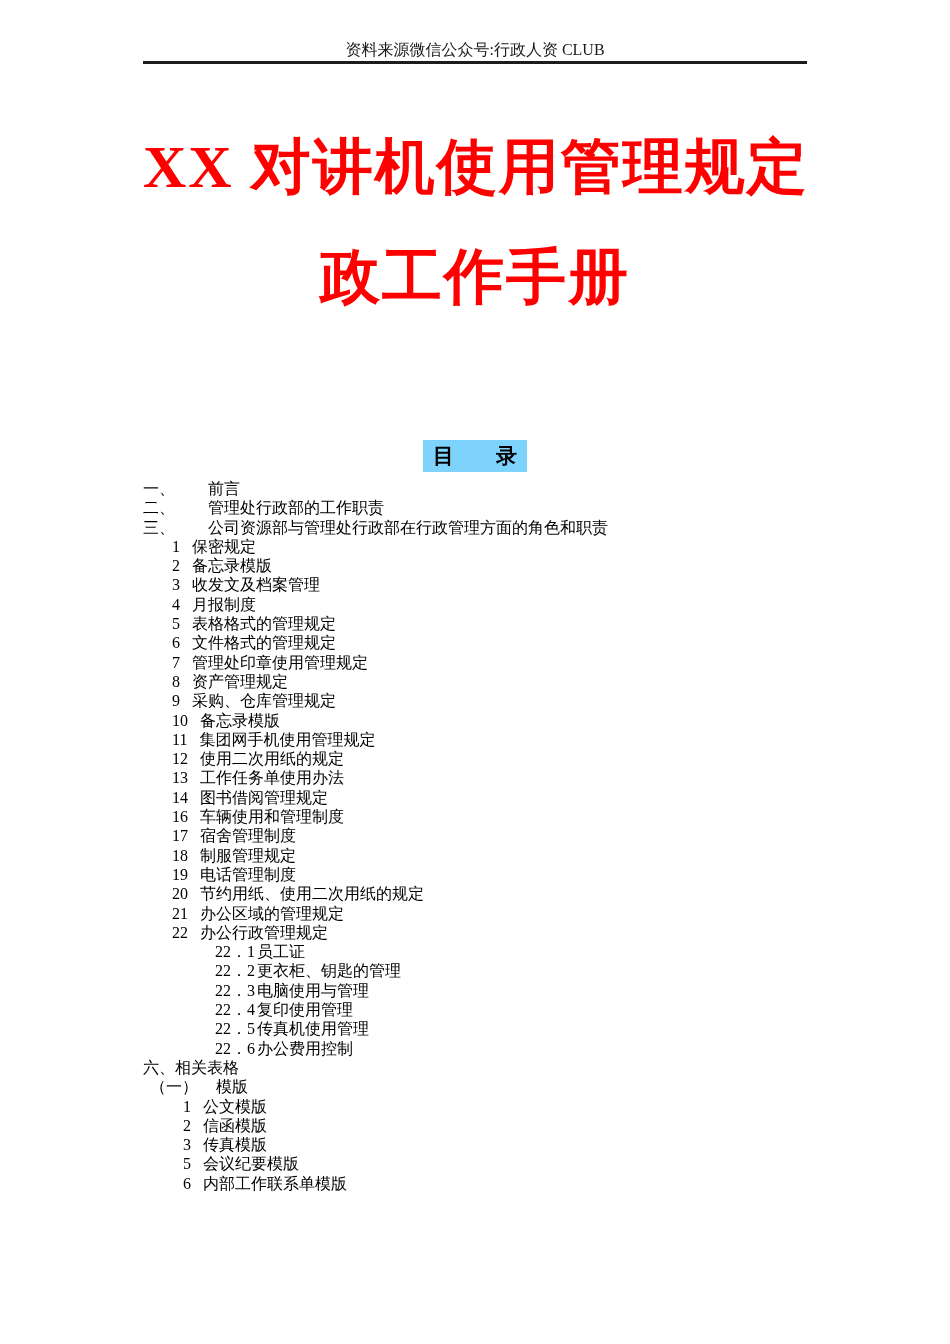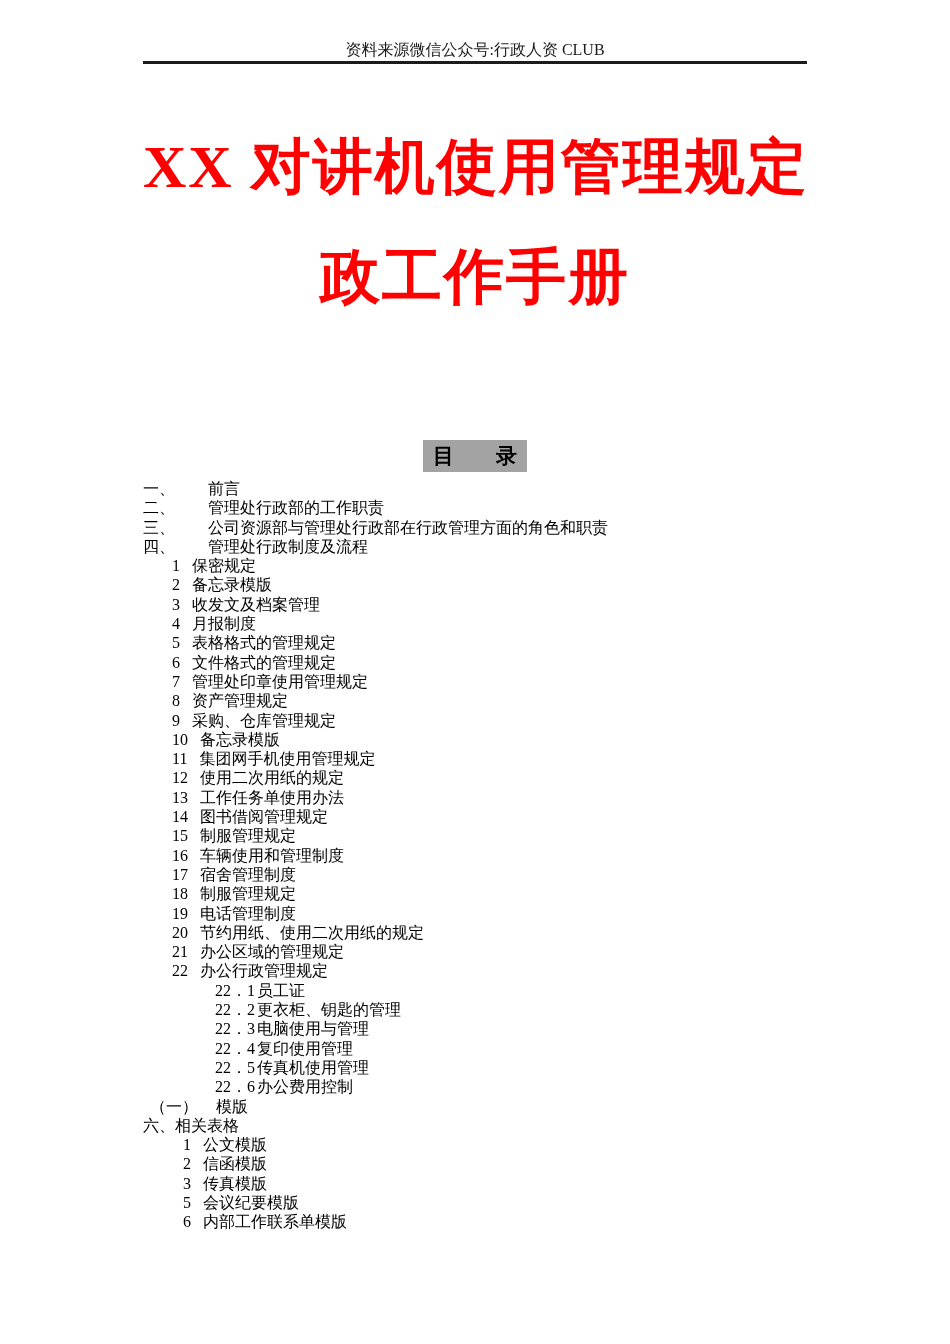--- a/index.html
+++ b/index.html
@@ -89,58 +89,56 @@
   <div class="doc-header">资料来源微信公众号:行政人资 CLUB</div>
 
   <hr class="header-rule">
 
   <div class="doc-title" style="color: rgb(255, 0, 0);">
     <div>XX 对讲机使用管理规定</div>
     <div>政工作手册</div>
   </div>
 
   <div class="toc-heading">
-    <span class="hl" style="background: #a3a3a3;">目　　录</span>
+    <span class="hl" style="background: #7dd3fc;">目　　录</span>
   </div>
 
   <div class="toc-list">
       <div class="row roman-tab"><span class="label">一、</span><span class="text">前言</span></div>
       <div class="row roman-tab"><span class="label">二、</span><span class="text">管理处行政部的工作职责</span></div>
       <div class="row roman-tab"><span class="label">三、</span><span class="text">公司资源部与管理处行政部在行政管理方面的角色和职责</span></div>
-      <div class="row roman-tab"><span class="label">四、</span><span class="text">管理处行政制度及流程</span></div>
       <div class="row num"><span class="label">1</span><span class="text">保密规定</span></div>
       <div class="row num"><span class="label">2</span><span class="text">备忘录模版</span></div>
       <div class="row num"><span class="label">3</span><span class="text">收发文及档案管理</span></div>
       <div class="row num"><span class="label">4</span><span class="text">月报制度</span></div>
       <div class="row num"><span class="label">5</span><span class="text">表格格式的管理规定</span></div>
       <div class="row num"><span class="label">6</span><span class="text">文件格式的管理规定</span></div>
       <div class="row num"><span class="label">7</span><span class="text">管理处印章使用管理规定</span></div>
       <div class="row num"><span class="label">8</span><span class="text">资产管理规定</span></div>
       <div class="row num"><span class="label">9</span><span class="text">采购、仓库管理规定</span></div>
       <div class="row num"><span class="label">10</span><span class="text">备忘录模版</span></div>
       <div class="row num"><span class="label">11</span><span class="text">集团网手机使用管理规定</span></div>
       <div class="row num"><span class="label">12</span><span class="text">使用二次用纸的规定</span></div>
       <div class="row num"><span class="label">13</span><span class="text">工作任务单使用办法</span></div>
       <div class="row num"><span class="label">14</span><span class="text">图书借阅管理规定</span></div>
-      <div class="row num"><span class="label">15</span><span class="text">制服管理规定</span></div>
       <div class="row num"><span class="label">16</span><span class="text">车辆使用和管理制度</span></div>
       <div class="row num"><span class="label">17</span><span class="text">宿舍管理制度</span></div>
       <div class="row num"><span class="label">18</span><span class="text">制服管理规定</span></div>
       <div class="row num"><span class="label">19</span><span class="text">电话管理制度</span></div>
       <div class="row num"><span class="label">20</span><span class="text">节约用纸、使用二次用纸的规定</span></div>
       <div class="row num"><span class="label">21</span><span class="text">办公区域的管理规定</span></div>
       <div class="row num"><span class="label">22</span><span class="text">办公行政管理规定</span></div>
       <div class="row sub"><span class="label">22．1</span><span class="text">员工证</span></div>
       <div class="row sub"><span class="label">22．2</span><span class="text">更衣柜、钥匙的管理</span></div>
       <div class="row sub"><span class="label">22．3</span><span class="text">电脑使用与管理</span></div>
       <div class="row sub"><span class="label">22．4</span><span class="text">复印使用管理</span></div>
       <div class="row sub"><span class="label">22．5</span><span class="text">传真机使用管理</span></div>
       <div class="row sub"><span class="label">22．6</span><span class="text">办公费用控制</span></div>
+      <div class="row roman-inline"><span class="label">六、</span><span class="text">相关表格</span></div>
       <div class="row paren"><span class="label">（一）</span><span class="text">模版</span></div>
-      <div class="row roman-inline"><span class="label">六、</span><span class="text">相关表格</span></div>
       <div class="row num2"><span class="label">1</span><span class="text">公文模版</span></div>
       <div class="row num2"><span class="label">2</span><span class="text">信函模版</span></div>
       <div class="row num2"><span class="label">3</span><span class="text">传真模版</span></div>
       <div class="row num2"><span class="label">5</span><span class="text">会议纪要模版</span></div>
       <div class="row num2"><span class="label">6</span><span class="text">内部工作联系单模版</span></div>
     </div>
 
 </div>
 
 </body></html>

